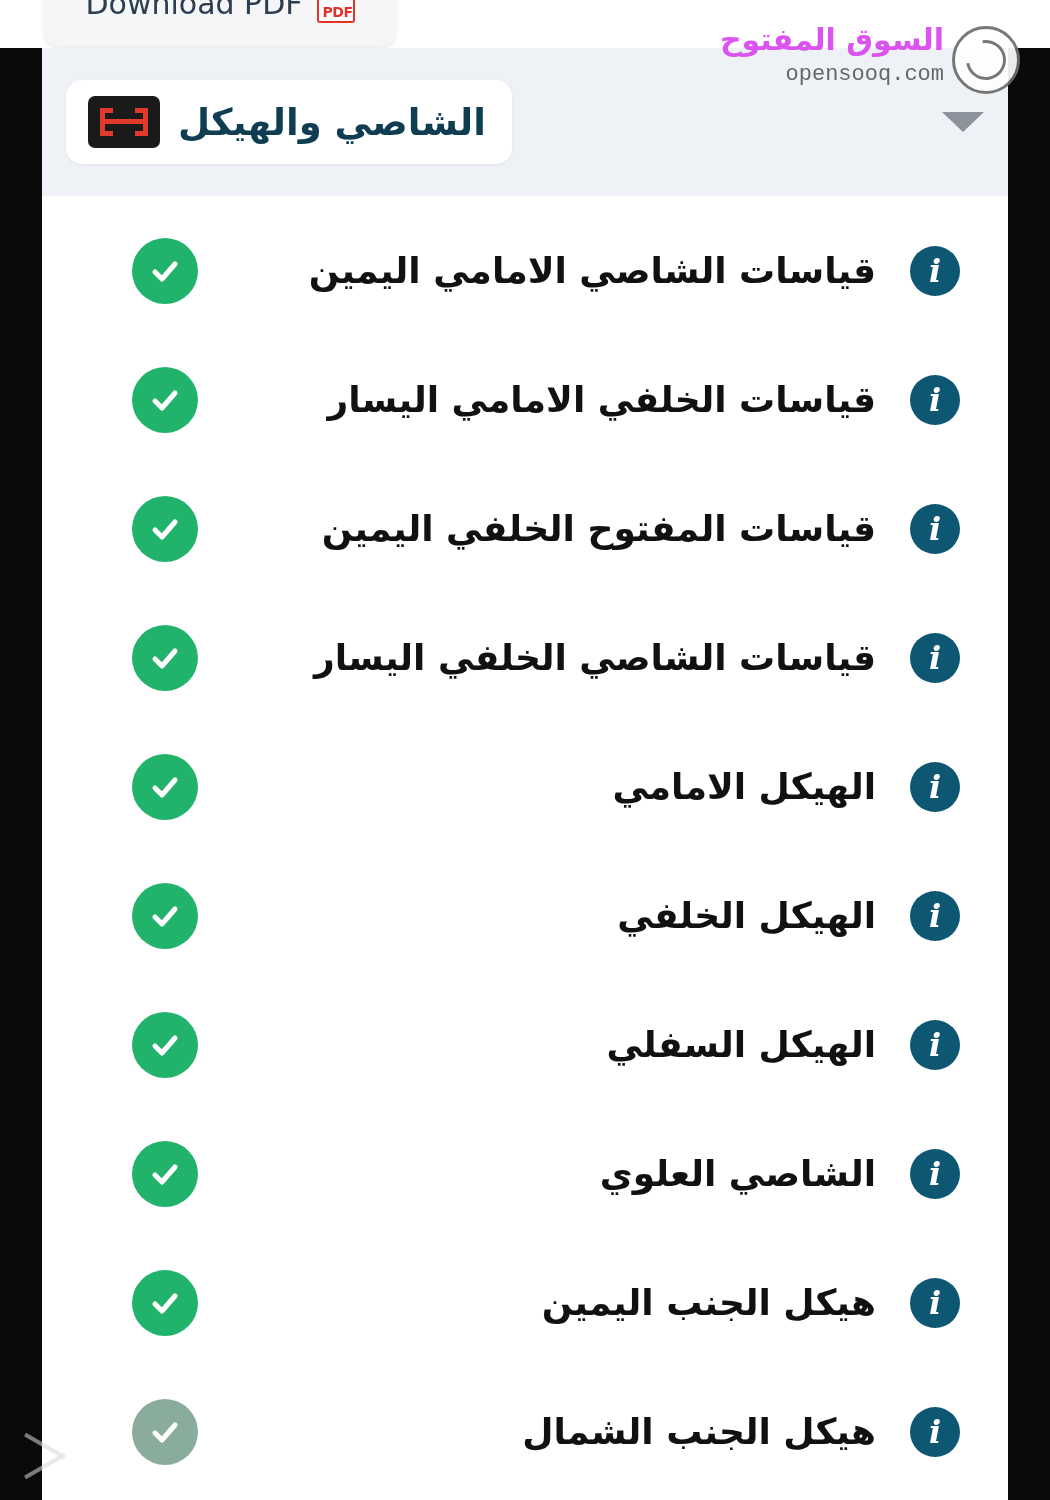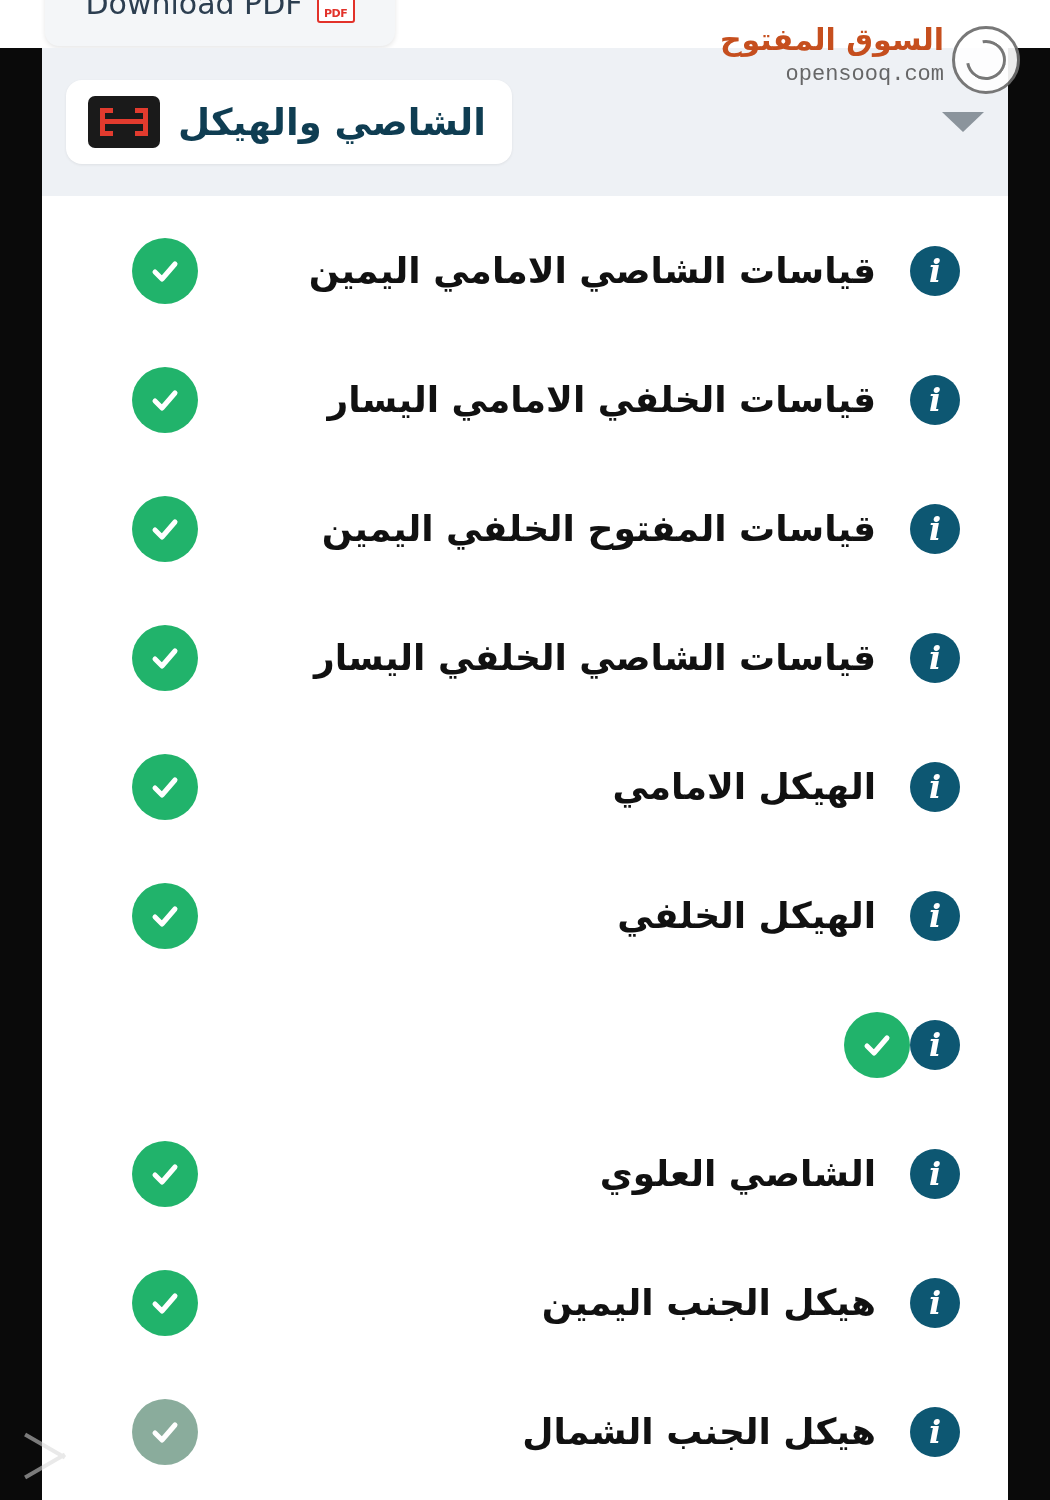--- a/index.html
+++ b/index.html
@@ -55,22 +55,22 @@
     border: 2px solid #e2322a;
     border-radius: 3px;
     position: relative;
     flex: none;
   }
   .pdf-icon .pdf-label {
     position: absolute;
     left: 0;
     bottom: 1px;
     width: 100%;
-    text-align: center;
-    font-size: 11px;
+    text-align: right;
+    font-size: 14px;
     font-weight: 700;
     color: #e2322a;
     letter-spacing: -0.5px;
   }
   .pdf-text {
     font-size: 30px;
     color: #2c3e50;
     font-weight: 400;
     white-space: nowrap;
   }
@@ -97,21 +97,21 @@
     z-index: 40;
     pointer-events: none;
     opacity: 0.92;
   }
   .wm-ar {
     position: absolute;
     top: 4px;
     right: 84px;
     font-size: 30px;
     font-weight: 700;
-    color: #c2410c;
+    color: #d946ef;
     white-space: nowrap;
   }
   .wm-en {
     position: absolute;
     top: 44px;
     right: 84px;
     font-size: 22px;
     color: #5b5b5b;
     font-family: Liberation Mono, monospace;
     white-space: nowrap;
@@ -400,20 +400,21 @@
       <div class="label">الهيكل الخلفي</div>
       <div class="status">
         <svg width="38" height="38" viewBox="0 0 38 38" aria-hidden="true">
             <polyline points="9,20 16,27 29,12" fill="none" stroke="#ffffff" stroke-width="5" stroke-linecap="round" stroke-linejoin="round"></polyline>
           </svg>
       </div>
     </div>
 
     <div class="row">
       <div class="info-icon">i</div>
+      <div class="label">الهيكل السفلي</div>
       <div class="status">
         <svg width="38" height="38" viewBox="0 0 38 38" aria-hidden="true">
             <polyline points="9,20 16,27 29,12" fill="none" stroke="#ffffff" stroke-width="5" stroke-linecap="round" stroke-linejoin="round"></polyline>
           </svg>
       </div>
     </div>
 
     <div class="row">
       <div class="info-icon">i</div>
       <div class="label">الشاصي العلوي</div>

